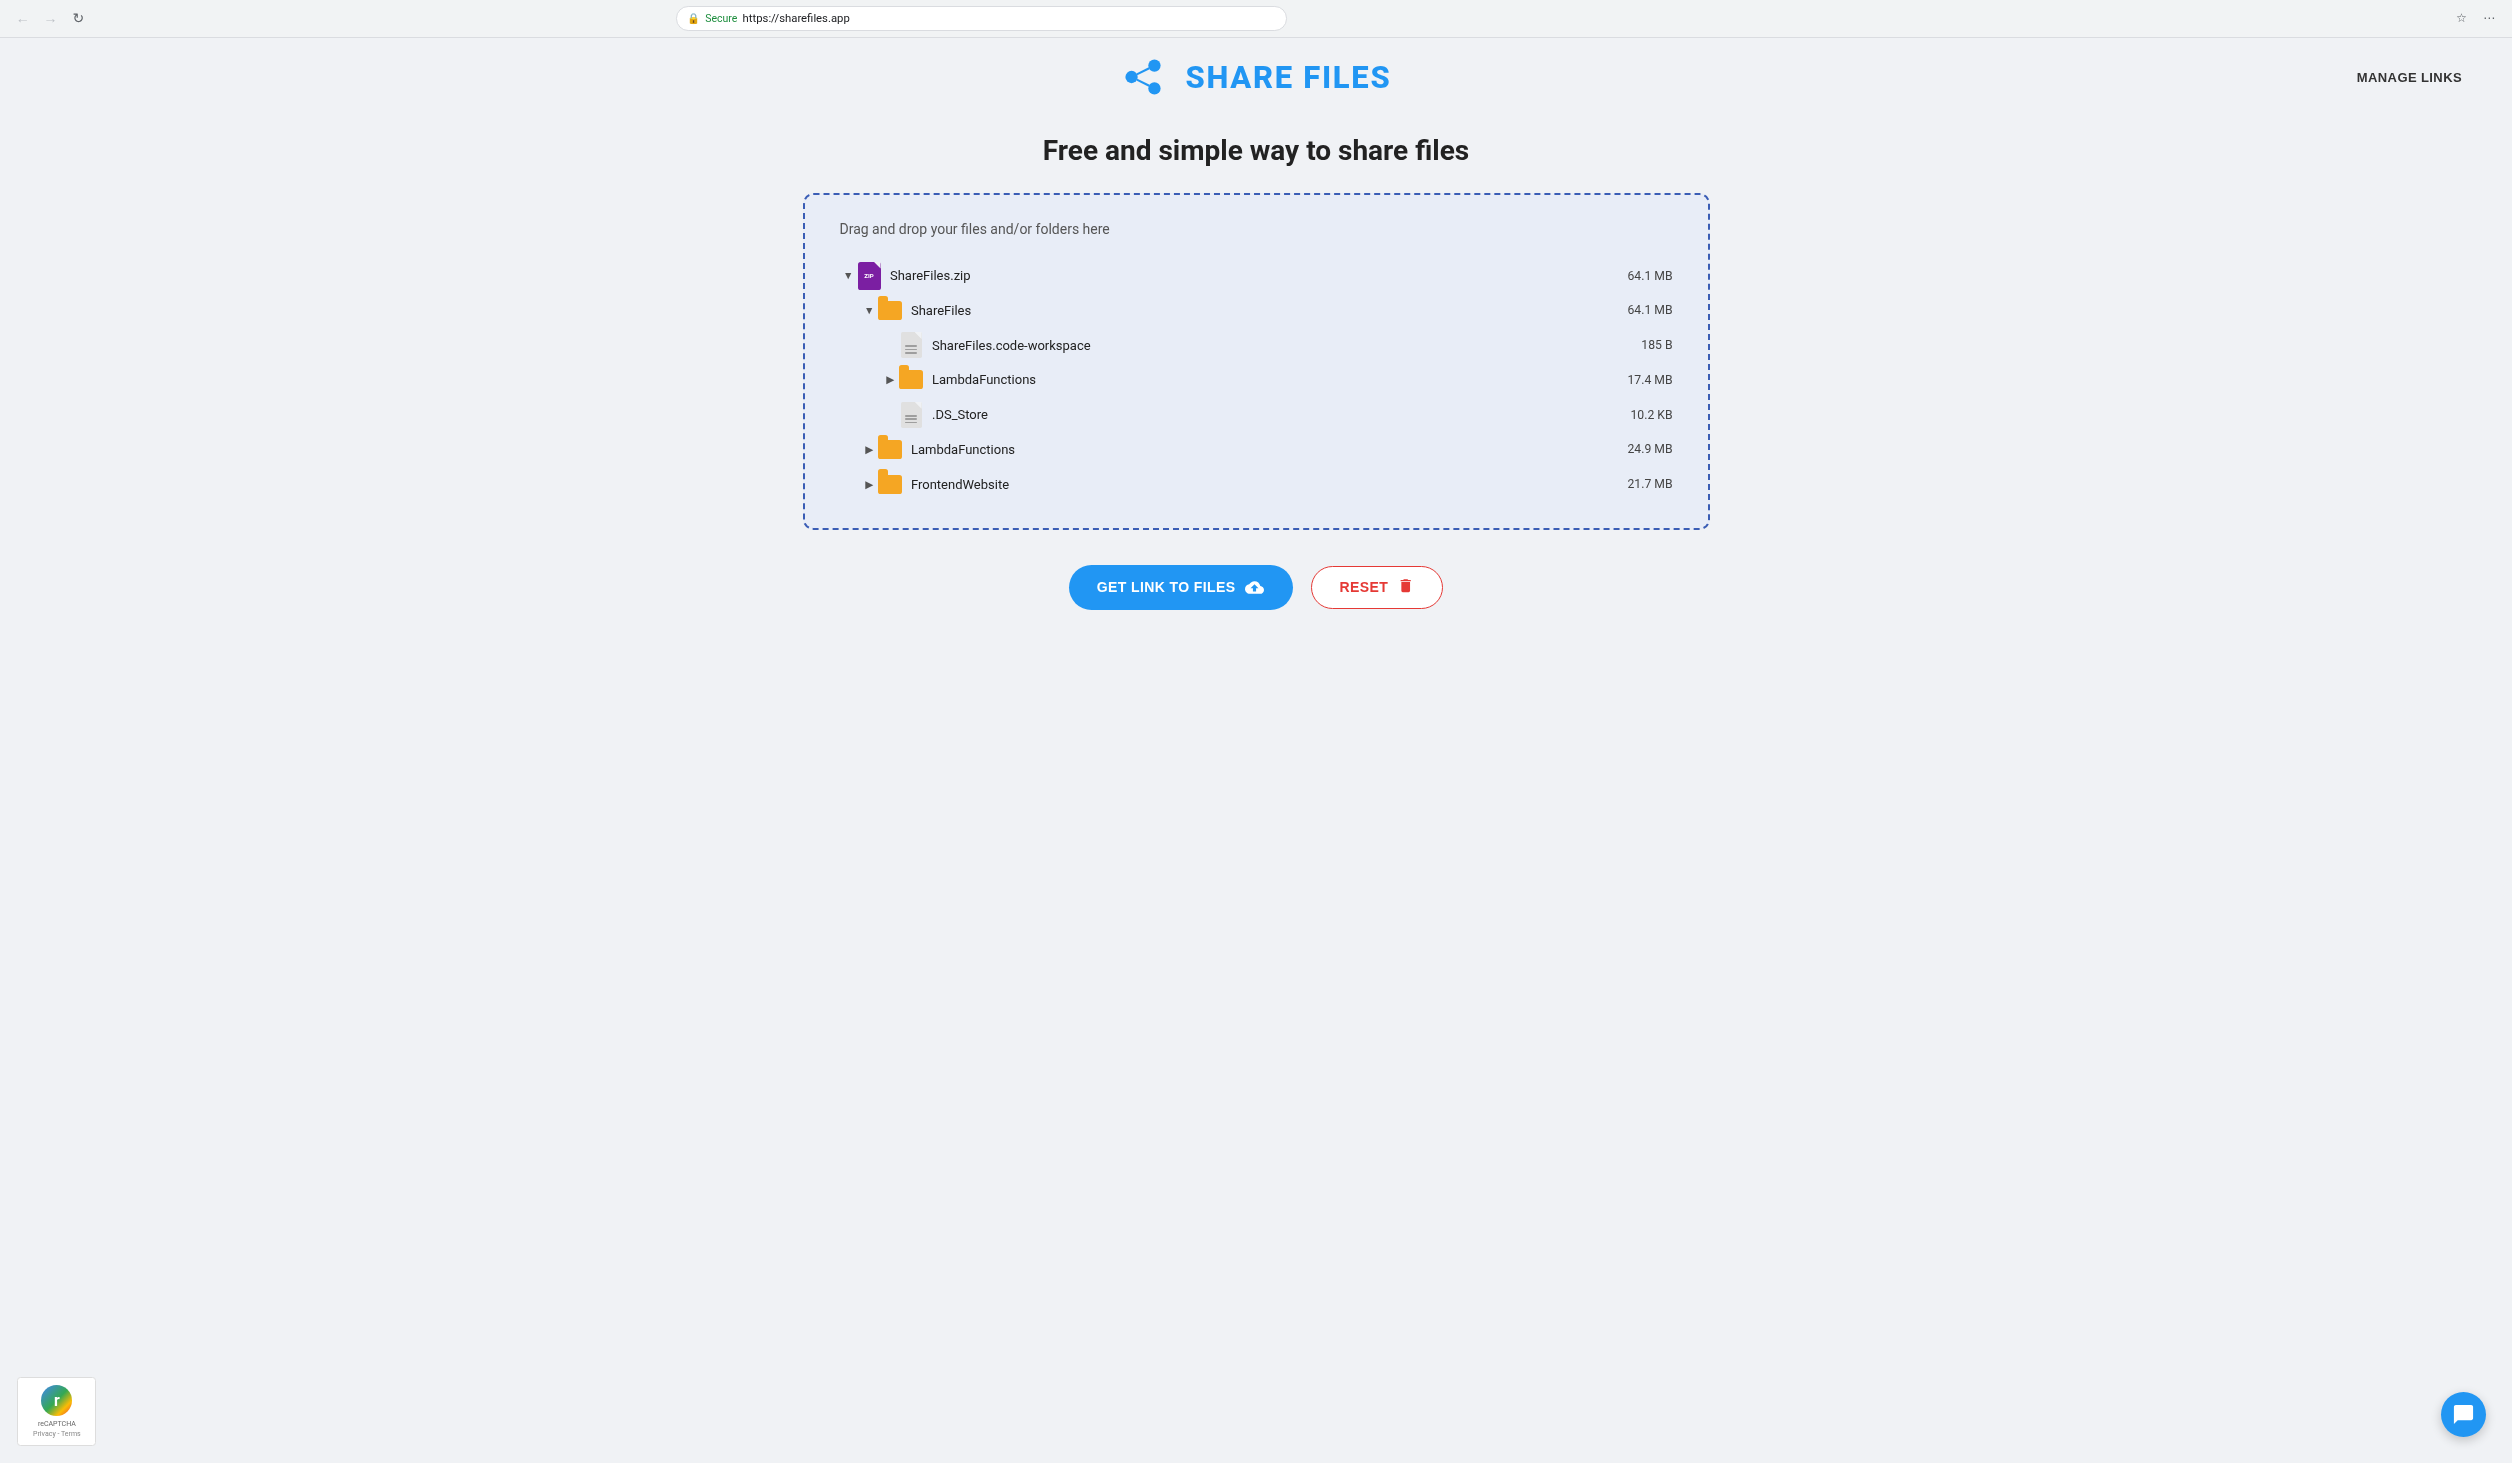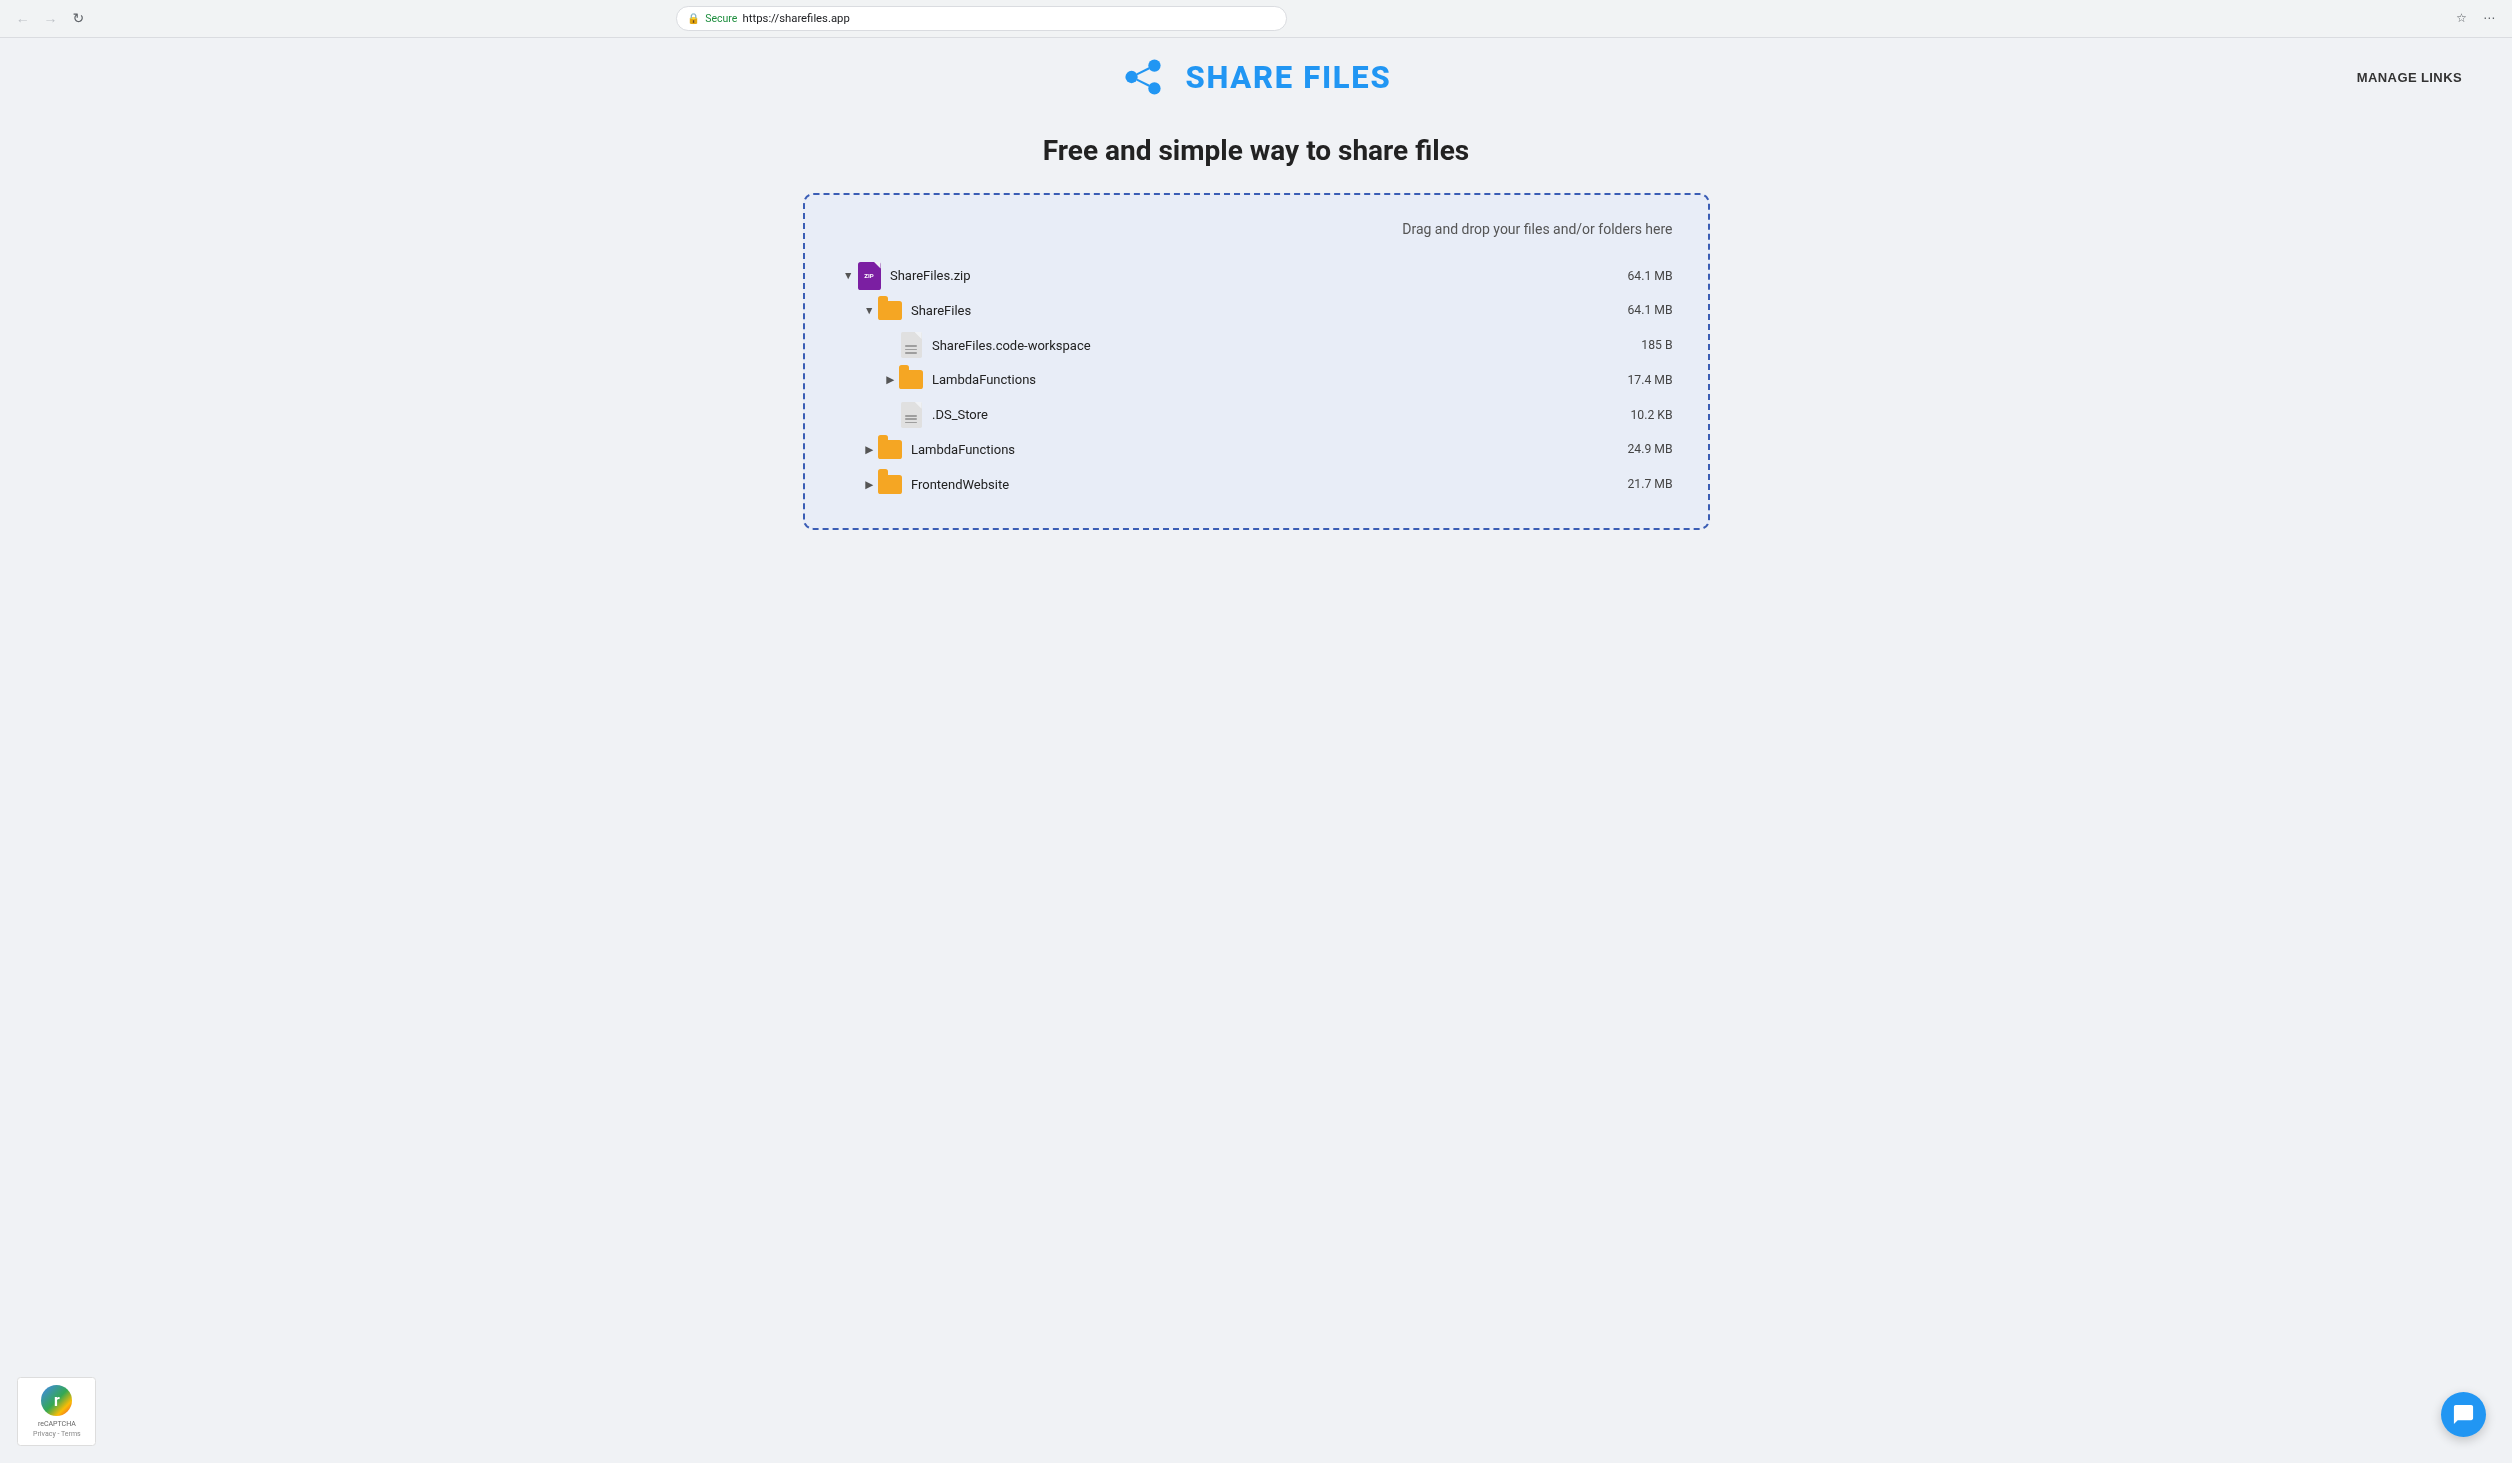--- a/index.html
+++ b/index.html
@@ -147,21 +147,21 @@
       width: 100%;
       max-width: 907px;
       background: #e8edf7;
       border: 2.2px dashed #3a5db5;
       border-radius: 10.5px;
       padding: 26px 35px;
       min-height: 331px;
     }
 
     .drop-hint {
-      text-align: right;
+      text-align: left;
       color: #555;
       font-size: 14px;
       margin-bottom: 21px;
     }
 
     
     .file-tree {
       width: 100%;
     }
 
@@ -497,20 +497,38 @@
           <span class="file-icon">
             <div class="folder-icon-shape"></div>
           </span>
           <span class="filename">FrontendWebsite</span>
           <span class="size">21.7 MB</span>
         </div>
 
       </div>
     </div>
 
+    <div class="buttons-row">
+      <button class="get-link-btn">
+        <span>GET LINK TO FILES</span>
+        <span class="upload-icon">
+          <svg width="19" height="19" viewBox="0 0 24 24" fill="white">
+            <path d="M19.35 10.04C18.67 6.59 15.64 4 12 4 9.11 4 6.6 5.64 5.35 8.04 2.34 8.36 0 10.91 0 14c0 3.31 2.69 6 6 6h13c2.76 0 5-2.24 5-5 0-2.64-2.05-4.78-4.65-4.96zM14 13v4h-4v-4H7l5-5 5 5h-3z"></path>
+          </svg>
+        </span>
+      </button>
+      <button class="reset-btn">
+        <span>RESET</span>
+        <span>
+          <svg width="17.4" height="17.4" viewBox="0 0 24 24" fill="#e53935">
+            <path d="M6 19c0 1.1.9 2 2 2h8c1.1 0 2-.9 2-2V7H6v12zM19 4h-3.5l-1-1h-5l-1 1H5v2h14V4z"></path>
+          </svg>
+        </span>
+      </button>
+    </div>
 
   </div>
 </div>
 
 <div class="recaptcha">
   <div class="recaptcha-logo">r</div>
   <div style="font-size:7px; color:#666;">reCAPTCHA</div>
   <div style="font-size:7px; color:#888; margin-top:1.7px;">
     <span style="cursor:pointer;margin-top:31px;">Privacy</span>
     <span> - </span>

